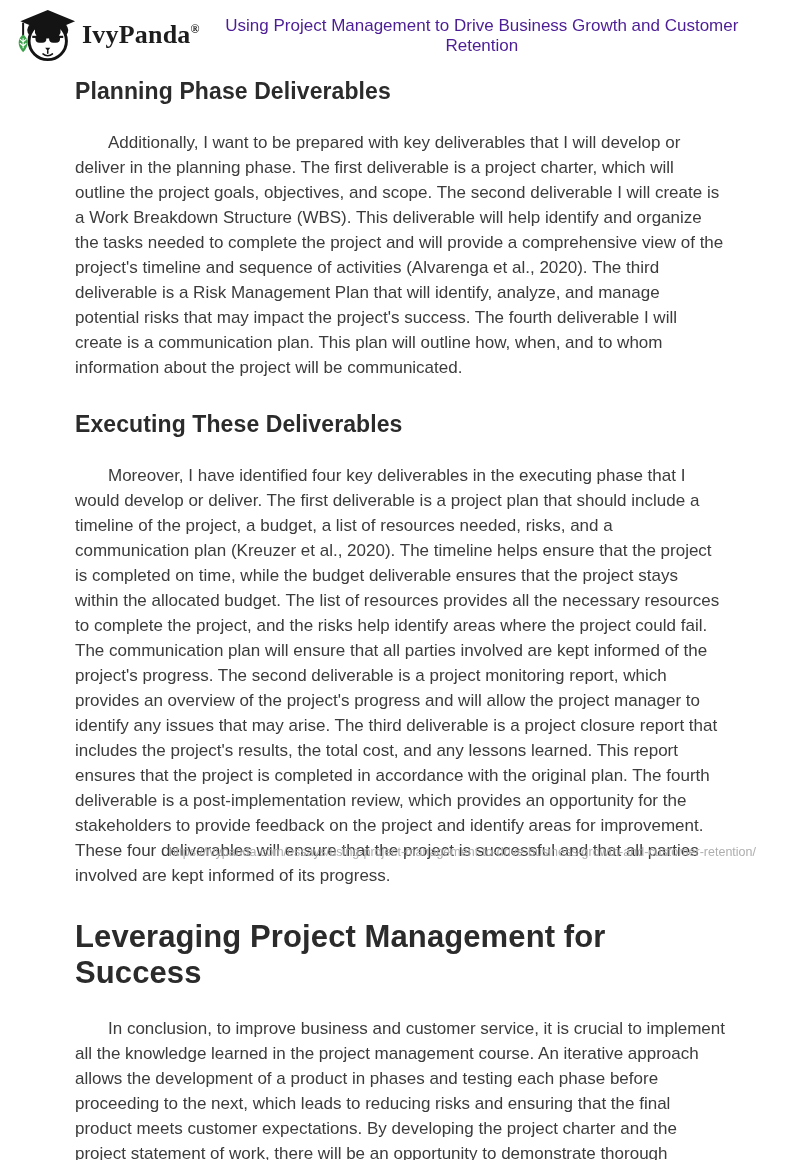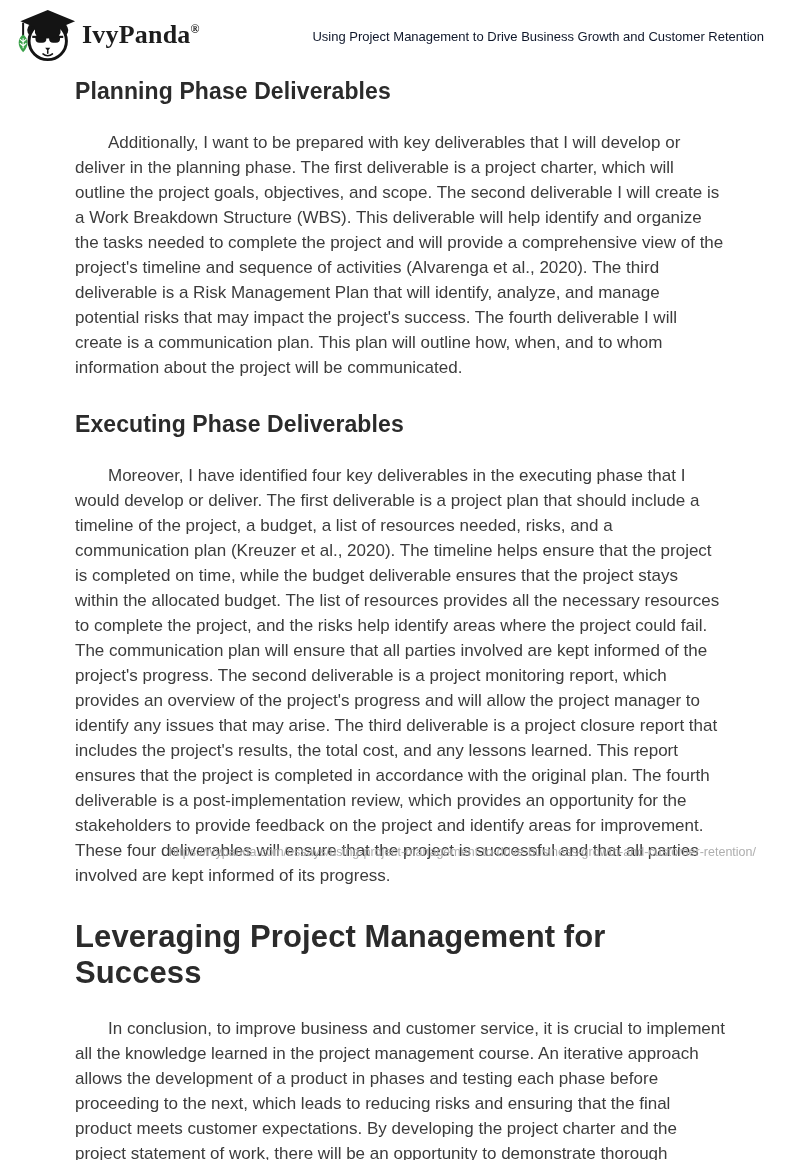--- a/index.html
+++ b/index.html
@@ -36,23 +36,23 @@
     font-size: 26px;
     color: #1d1d1d;
     letter-spacing: 0.2px;
   }
   .brand-name sup {
     font-size: 12px;
     vertical-align: super;
   }
   .doc-title {
     margin-left: auto;
-    font-size: 13px;
-    color: #0f172a;
-    text-align: left;
+    font-size: 17px;
+    color: #4c1d95;
+    text-align: center;
     padding-top: 2px;
   }
   
   .content {
     padding: 0 75px 0 75px;
   }
   .section-heading {
     font-size: 23px;
     font-weight: bold;
     color: #2b2b2b;
@@ -120,21 +120,21 @@
       <span class="brand-name"><span>IvyPanda</span><sup>®</sup></span>
     </div>
     <div class="doc-title">Using Project Management to Drive Business Growth and Customer Retention</div>
   </div>
 
   <div class="content">
 
     <h2 class="section-heading">Planning Phase Deliverables</h2>
     <p class="body-para">Additionally, I want to be prepared with key deliverables that I will develop or deliver in the planning phase. The first deliverable is a project charter, which will outline the project goals, objectives, and scope. The second deliverable I will create is a Work Breakdown Structure (WBS). This deliverable will help identify and organize the tasks needed to complete the project and will provide a comprehensive view of the project's timeline and sequence of activities (Alvarenga et al., 2020). The third deliverable is a Risk Management Plan that will identify, analyze, and manage potential risks that may impact the project's success. The fourth deliverable I will create is a communication plan. This plan will outline how, when, and to whom information about the project will be communicated.</p>
 
-    <h2 class="section-heading mid">Executing Phase Deliverables</h2>
+    <h2 class="section-heading mid">Executing These Deliverables</h2>
     <p class="body-para">Moreover, I have identified four key deliverables in the executing phase that I would develop or deliver. The first deliverable is a project plan that should include a timeline of the project, a budget, a list of resources needed, risks, and a communication plan (Kreuzer et al., 2020). The timeline helps ensure that the project is completed on time, while the budget deliverable ensures that the project stays within the allocated budget. The list of resources provides all the necessary resources to complete the project, and the risks help identify areas where the project could fail. The communication plan will ensure that all parties involved are kept informed of the project's progress. The second deliverable is a project monitoring report, which provides an overview of the project's progress and will allow the project manager to identify any issues that may arise. The third deliverable is a project closure report that includes the project's results, the total cost, and any lessons learned. This report ensures that the project is completed in accordance with the original plan. The fourth deliverable is a post-implementation review, which provides an opportunity for the stakeholders to provide feedback on the project and identify areas for improvement. These four deliverables will ensure that the project is successful and that all parties involved are kept informed of its progress.</p>
 
     <h1 class="section-heading large">Leveraging Project Management for Success</h1>
     <p class="body-para">In conclusion, to improve business and customer service, it is crucial to implement all the knowledge learned in the project management course. An iterative approach allows the development of a product in phases and testing each phase before proceeding to the next, which leads to reducing risks and ensuring that the final product meets customer expectations. By developing the project charter and the project statement of work, there will be an opportunity to demonstrate thorough deliberation of</p>
 
   </div>
 
   <a class="footer" href="#">https://ivypanda.com/essays/using-project-management-to-drive-business-growth-and-customer-retention/</a>
 
 </div>

